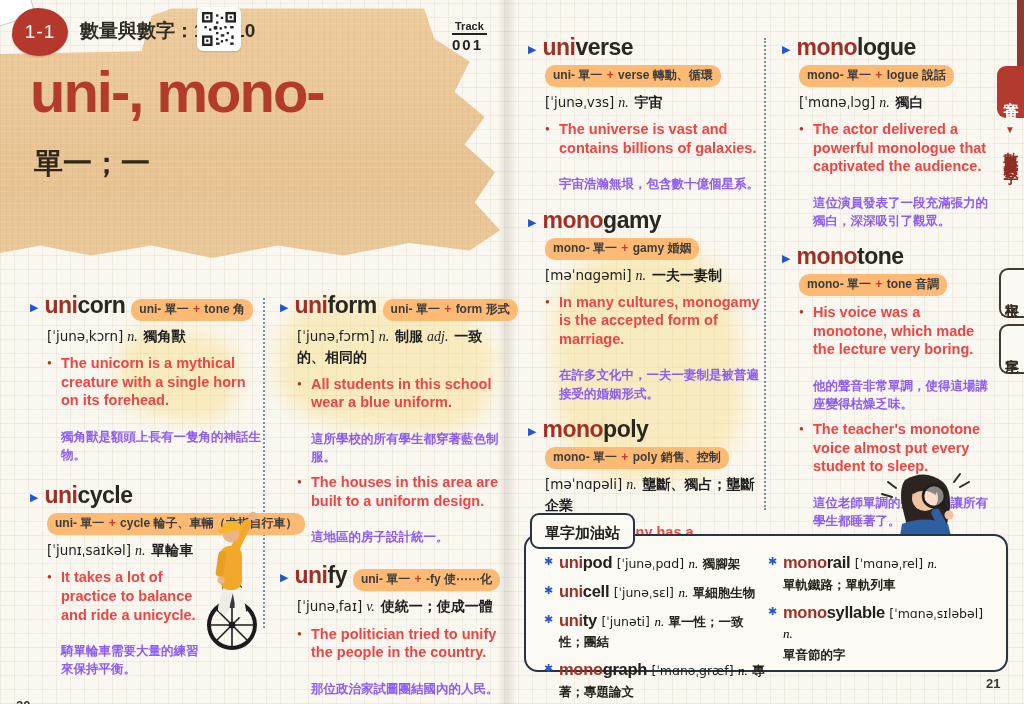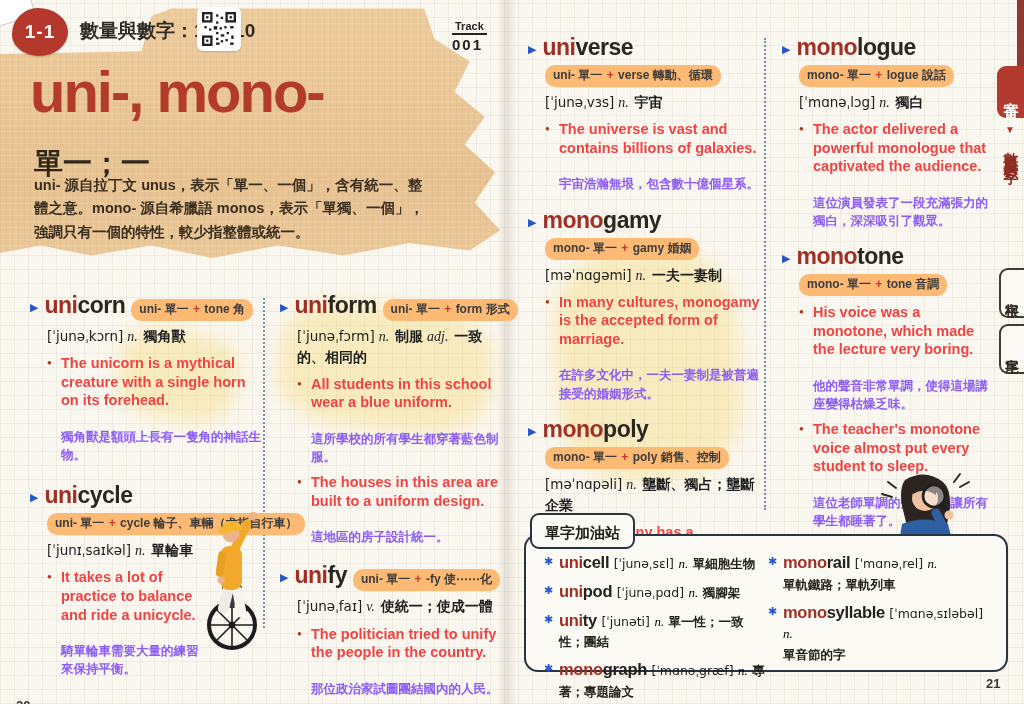--- a/index.html
+++ b/index.html
@@ -16,21 +16,21 @@
   .corner-fold { position:absolute; left:-10px; top:-12px; width:42px; height:34px; background:#fff; border:1px solid #cfc8ba; transform:rotate(-18deg); }
 
   
   .blob { position:absolute; left:0; top:6px; width:505px; height:252px;
     background:linear-gradient(180deg,#eccb9d 0%, #e7c394 70%, #e9c89a 100%);
     clip-path:polygon(0 19%, 28% 18%, 30% 4%, 34% 1%, 84% 1%, 86% 13%, 93% 22%, 90% 34%, 96% 44%, 92% 55%, 98% 66%, 94% 78%, 99% 89%, 93% 97%, 81% 94%, 68% 99%, 55% 95%, 42% 100%, 30% 95%, 18% 99%, 8% 95%, 0 98%); }
   .blob-tex { position:absolute; inset:0;
     background-image:repeating-linear-gradient(0deg, rgba(255,255,255,0.10) 0 1px, transparent 1px 6px),
                      repeating-linear-gradient(90deg, rgba(160,120,60,0.08) 0 1px, transparent 1px 6px); }
   .badge { position:absolute; left:12px; top:8px; width:56px; height:48px; background:#b5382d;
-    border-radius:46% 54% 52% 48% / 55% 50% 50% 45%; color:#fff; font-weight:bold; font-size:19px;
+    border-radius:46% 54% 52% 48% / 55% 50% 50% 45%; color:#fff; font-weight:normal; font-size:19px;
     display:flex; align-items:center; justify-content:center; letter-spacing:1px; box-shadow:0 1px 2px rgba(0,0,0,0.2); z-index:5; }
   .section-title { position:absolute; left:80px; top:18px; font-size:19px; font-weight:bold; color:#2e2a24; z-index:5; }
   .qr-card { position:absolute; left:197px; top:7px; width:44px; height:44px; background:#fff; border-radius:6px;
     display:flex; align-items:center; justify-content:center; box-shadow:0 1px 2px rgba(0,0,0,0.15); z-index:5; }
   .track { position:absolute; left:452px; top:16px; width:50px; text-align:left; z-index:5; }
   .track-label { font-size:11px; font-weight:bold; color:#222; border-bottom:2px solid #222; display:inline-block; padding:0 3px 1px; }
   .track-no { font-size:15px; font-weight:bold; color:#222; letter-spacing:2px; margin-top:1px; }
   .hero-title { position:absolute; left:30px; top:58px; font-size:58px; font-weight:800; color:#b23b2c; letter-spacing:-2px; z-index:4; }
   .hero-sub { position:absolute; left:34px; top:144px; font-size:29px; font-weight:bold; color:#2f2518; z-index:4; }
   .hero-intro { position:absolute; left:34px; top:174px; width:398px; font-size:14.5px; line-height:1.62; font-weight:600; color:#3a2e1f; z-index:4; }
@@ -145,21 +145,20 @@
     </svg>
   </div>
 
   <div class="track">
     <div class="track-label">Track</div>
     <div class="track-no">001</div>
   </div>
 
   <div class="hero-title">uni-, mono-</div>
   <div class="hero-sub">單一；一</div>
-  <div class="hero-intro">uni- 源自拉丁文 unus，表示「單一、一個」，含有統一、整體之意。mono- 源自希臘語 monos，表示「單獨、一個」，強調只有一個的特性，較少指整體或統一。</div>
 
   <div class="divider" style="left:263px; top:298px; height:330px;"></div>
   <div class="divider" style="left:764px; top:38px; height:472px;"></div>
   <div class="gutter"></div>
   <div class="edge-sliver"></div>
 
   <div class="col" style="left:30px; top:292px; width:236px;">
     <div class="entry">
       <div class="head">
         <span class="tri">▶</span>
@@ -354,30 +353,30 @@
     <rect x="62" y="40" width="9" height="22" rx="4.5" fill="#2e5fa3" transform="rotate(-28 66 50)"></rect>
     <circle cx="62" cy="28" r="11" fill="rgba(255,255,255,0.45)" stroke="#1f1f1f" stroke-width="2.6"></circle>
     <line x1="70" y1="36" x2="78" y2="47" stroke="#1f1f1f" stroke-width="4" stroke-linecap="round"></line>
     <circle cx="77" cy="47" r="4.5" fill="#f0c2a0"></circle>
   </svg>
 
   <div class="boost-tab">單字加油站</div>
   <div class="boost-box">
     <div class="boost-col">
       <div class="b-item">
+        <span class="b-word"><span class="pfx">uni</span><span>pod</span></span>
+        <span class="b-phon">[ˈjunəˌpɑd]</span>
+        <span class="b-pos">n.</span>
+        <span class="b-zh">獨腳架</span>
+      </div>
+      <div class="b-item">
         <span class="b-word"><span class="pfx">uni</span><span>cell</span></span>
         <span class="b-phon">[ˈjunəˌsɛl]</span>
         <span class="b-pos">n.</span>
         <span class="b-zh">單細胞生物</span>
-      </div>
-      <div class="b-item">
-        <span class="b-word"><span class="pfx">uni</span><span>pod</span></span>
-        <span class="b-phon">[ˈjunəˌpɑd]</span>
-        <span class="b-pos">n.</span>
-        <span class="b-zh">獨腳架</span>
       </div>
       <div class="b-item">
         <span class="b-word"><span class="pfx">uni</span><span>ty</span></span>
         <span class="b-phon">[ˈjunəti]</span>
         <span class="b-pos">n.</span>
         <span class="b-zh">單一性；一致性；團結</span>
       </div>
       <div class="b-item">
         <span class="b-word"><span class="pfx">mono</span><span>graph</span></span>
         <span class="b-phon">[ˈmɑnəˌgræf]</span>

